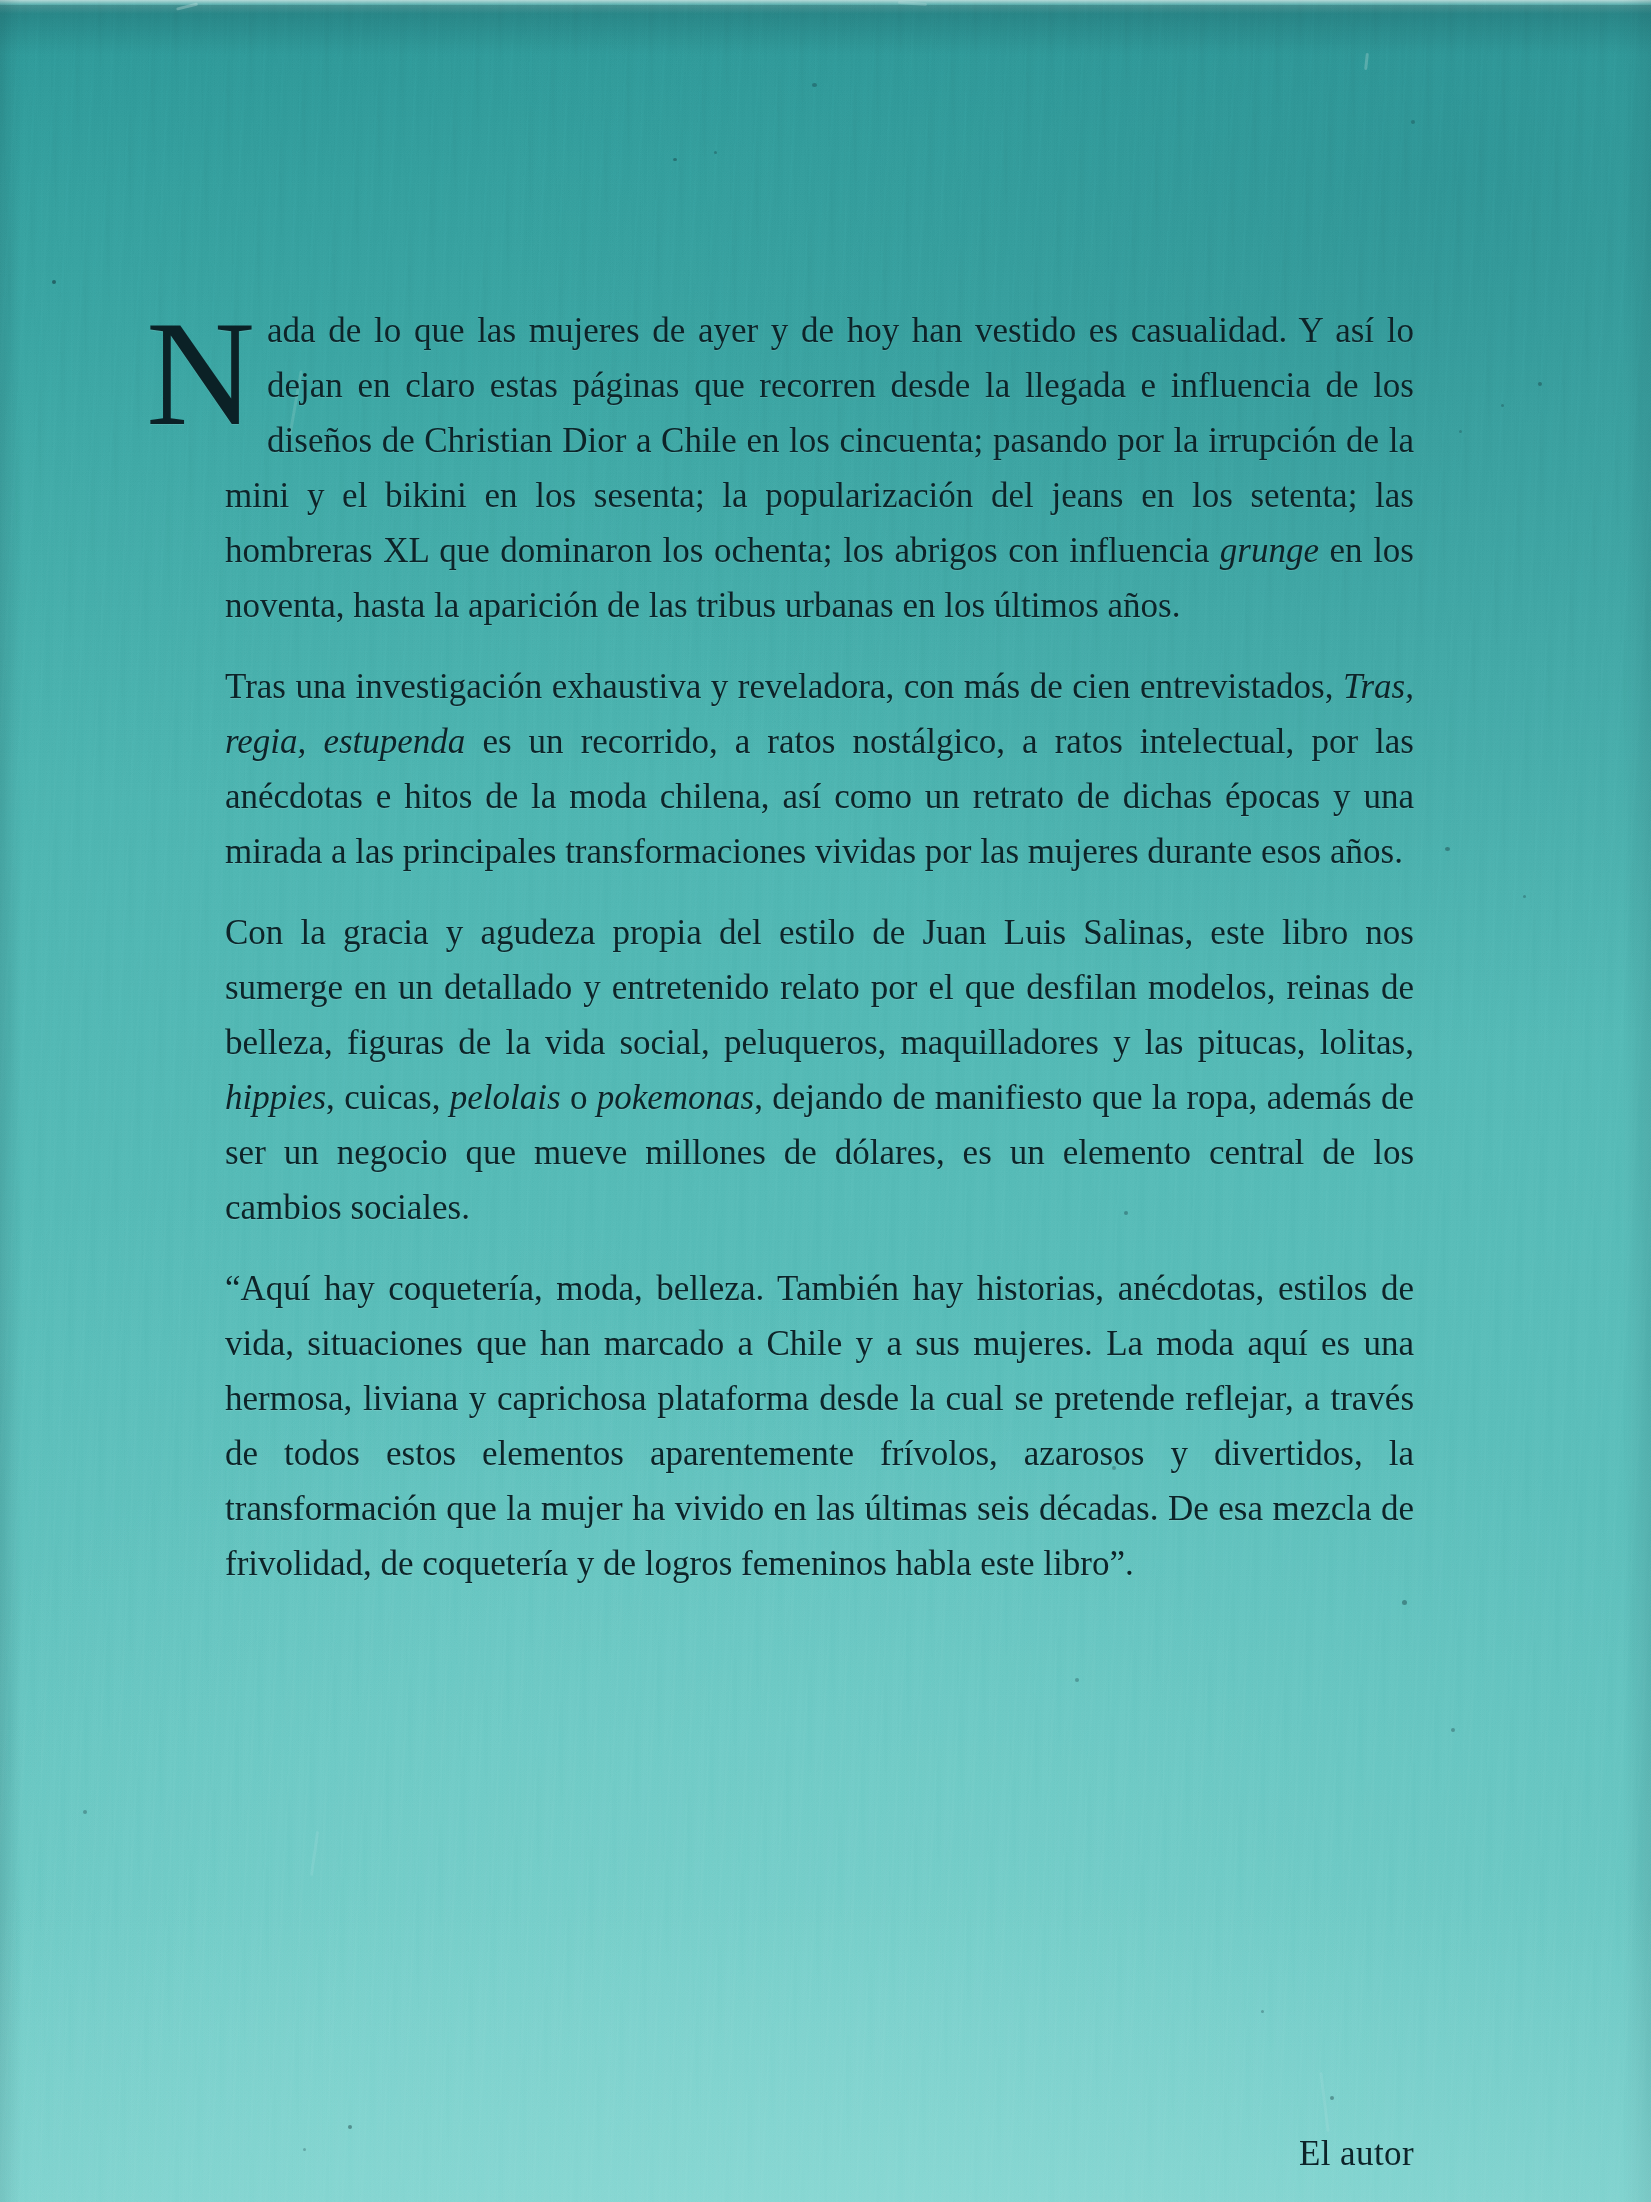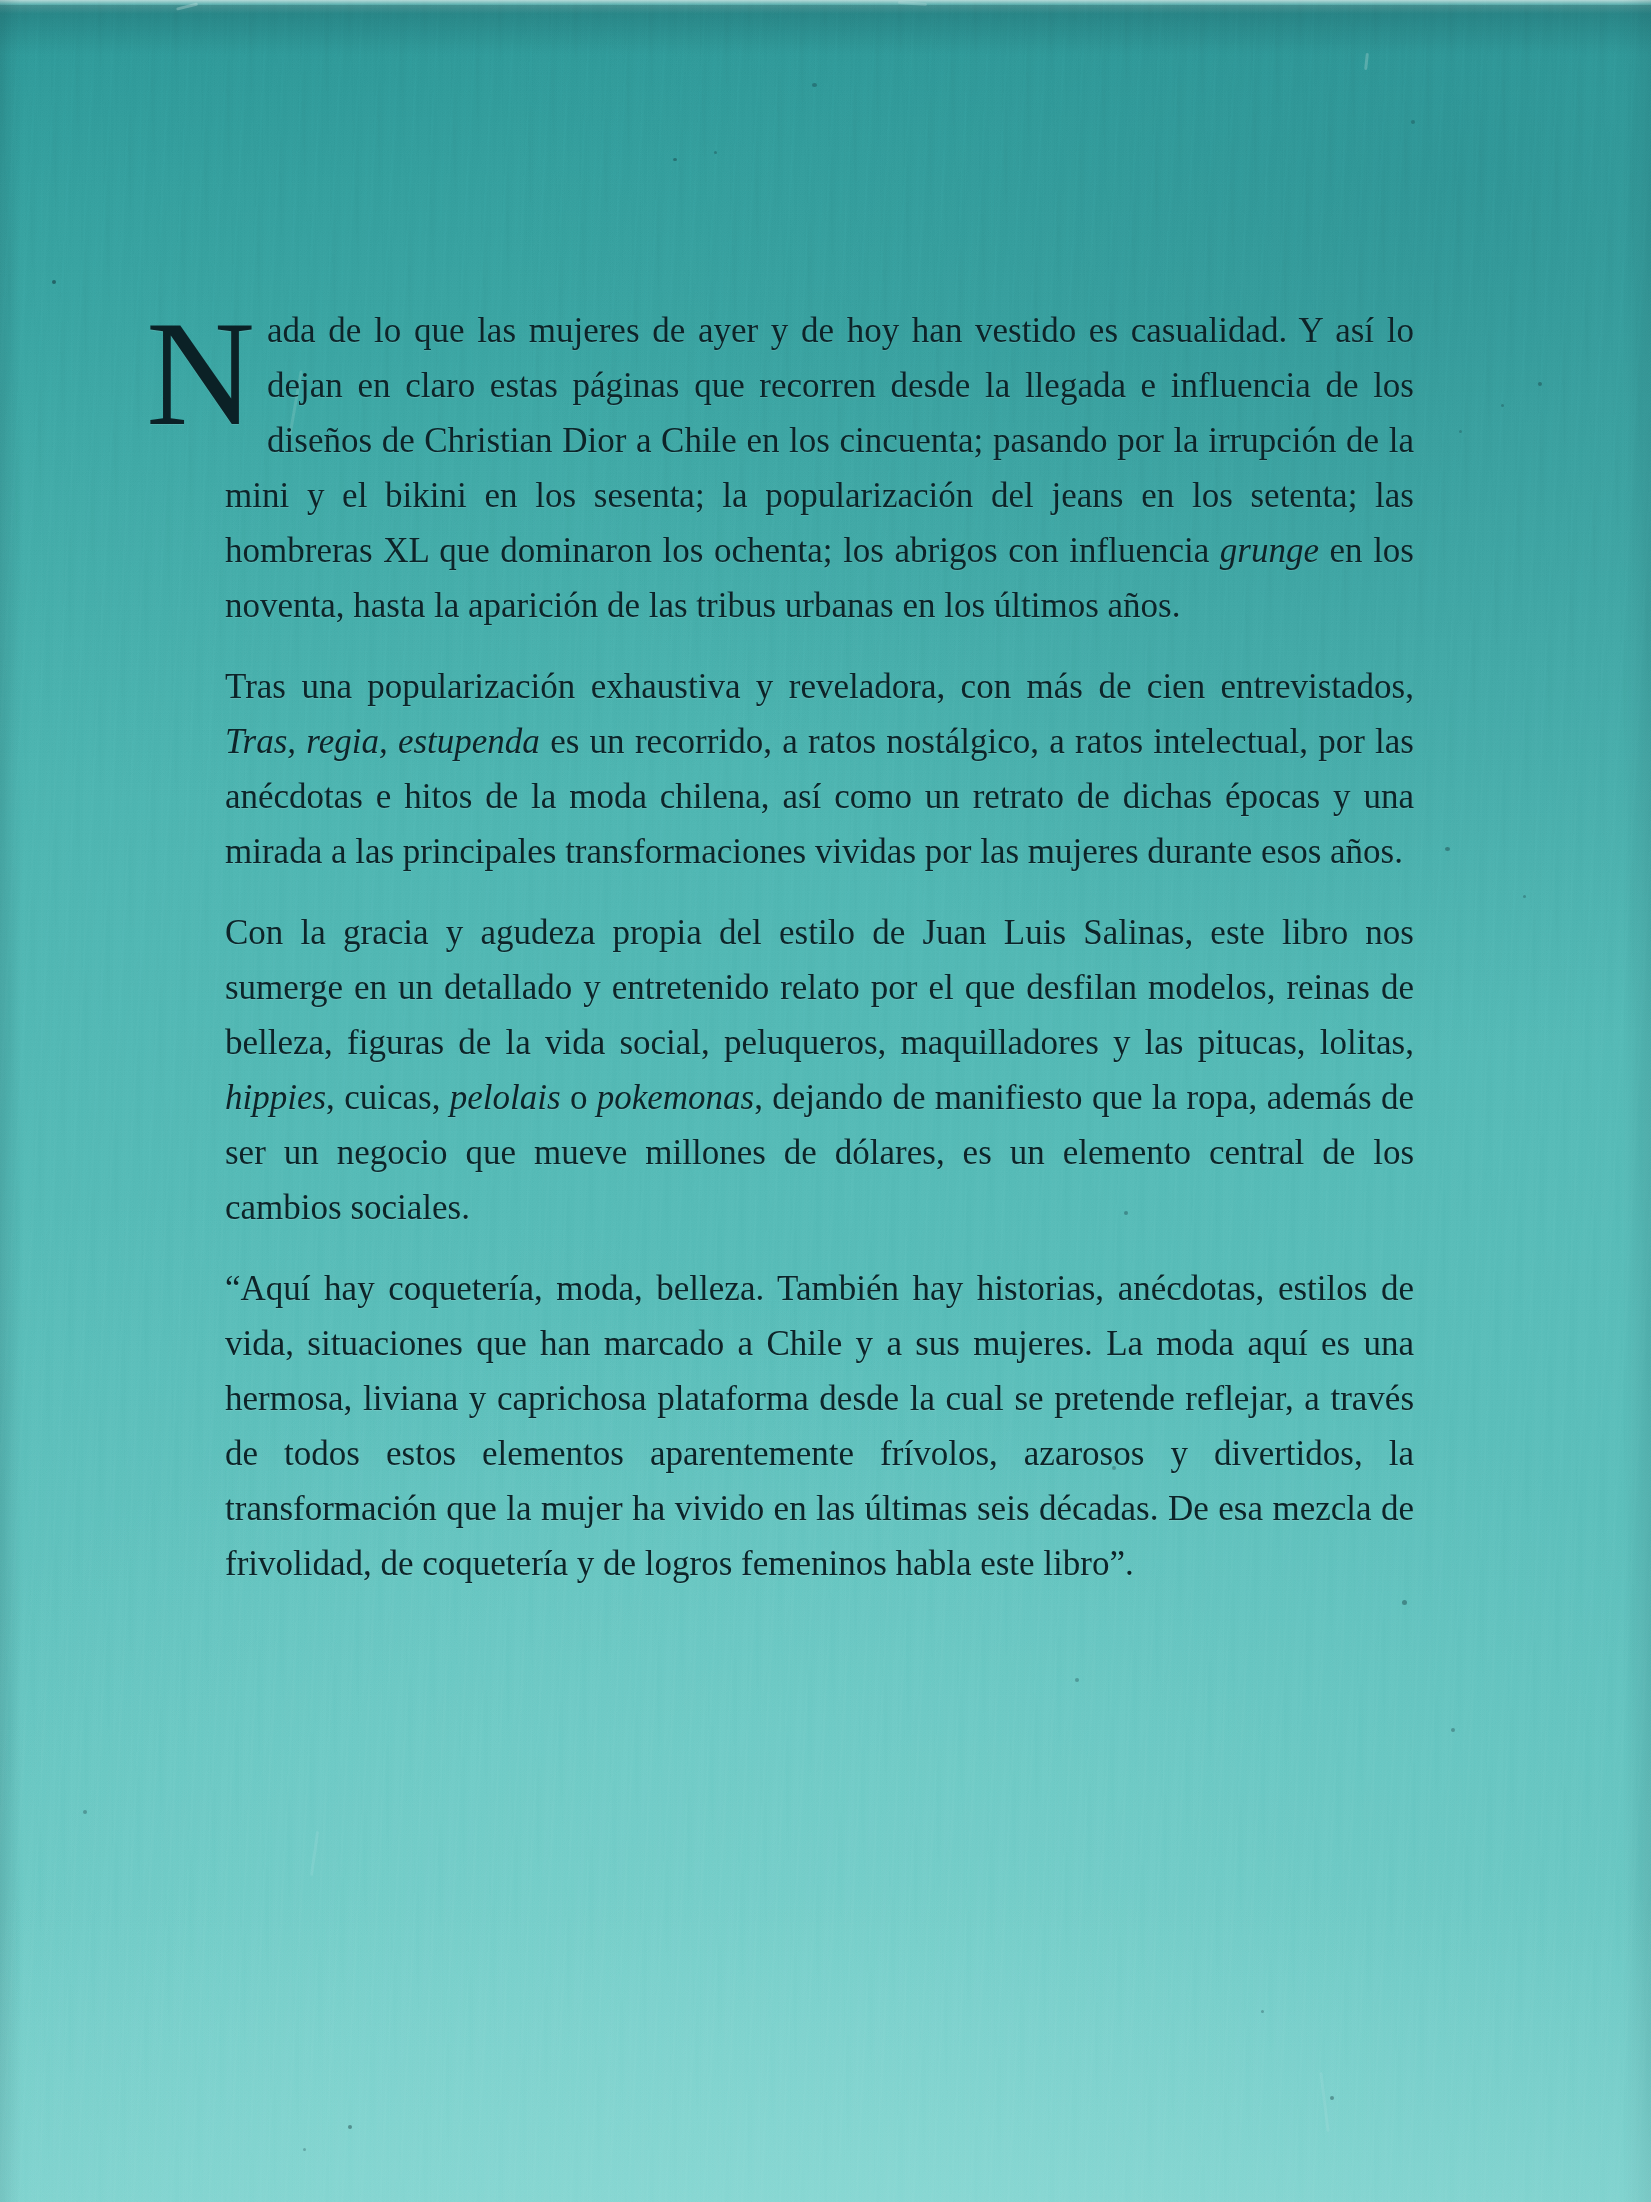--- a/index.html
+++ b/index.html
@@ -210,26 +210,27 @@
     <span class="scratch" style="left:1323px;top:2072px;width:3.4px;  height:60px; transform:rotate(-7deg); opacity:.20;"></span>
   </div>
 
   <div class="text-block">
 
     <p>
       <span class="dropcap">N</span><span>ada de lo que las mujeres de ayer y de hoy han vestido es casualidad. Y así lo dejan en claro estas páginas que recorren desde la llegada e influencia de los diseños de Christian Dior a Chile en los cincuenta; pasando por la irrupción de la mini y el bikini en los sesenta; la popularización del jeans en los setenta; las hombreras XL que dominaron los ochenta; los abrigos con influencia </span><em>grunge</em><span> en los noventa, hasta la aparición de las tribus urbanas en los últimos años.</span>
     </p>
 
     <p>
-      <span>Tras una popularización exhaustiva y reveladora, con más de cien entrevistados, </span><em>Tras, regia, estupenda</em><span> es un recorrido, a ratos nostálgico, a ratos intelectual, por las anécdotas e hitos de la moda chilena, así como un retrato de dichas épocas y una mirada a las principales transformaciones vividas por las mujeres durante esos años.</span>
+      <span>Tras una investigación exhaustiva y reveladora, con más de cien entrevistados, </span><em>Tras, regia, estupenda</em><span> es un recorrido, a ratos nostálgico, a ratos intelectual, por las anécdotas e hitos de la moda chilena, así como un retrato de dichas épocas y una mirada a las principales transformaciones vividas por las mujeres durante esos años.</span>
     </p>
 
     <p>
       <span>Con la gracia y agudeza propia del estilo de Juan Luis Salinas, este libro nos sumerge en un detallado y entretenido relato por el que desfilan modelos, reinas de belleza, figuras de la vida social, peluqueros, maquilladores y las pitucas, lolitas, </span><em>hippies</em><span>, cuicas, </span><em>pelolais</em><span> o </span><em>pokemonas</em><span>, dejando de manifiesto que la ropa, además de ser un negocio que mueve millones de dólares, es un elemento central de los cambios sociales.</span>
     </p>
 
     <p>“Aquí hay coquetería, moda, belleza. También hay historias, anécdotas, estilos de vida, situaciones que han marcado a Chile y a sus mujeres. La moda aquí es una hermosa, liviana y caprichosa plataforma desde la cual se pretende reflejar, a través de todos estos elementos aparentemente frívolos, azarosos y divertidos, la transformación que la mujer ha vivido en las últimas seis décadas. De esa mezcla de frivolidad, de coquetería y de logros femeninos habla este libro”.</p>
 
   </div>
 
+  <div class="signature">El autor</div>
 
 </div>
 
 
 </body></html>

